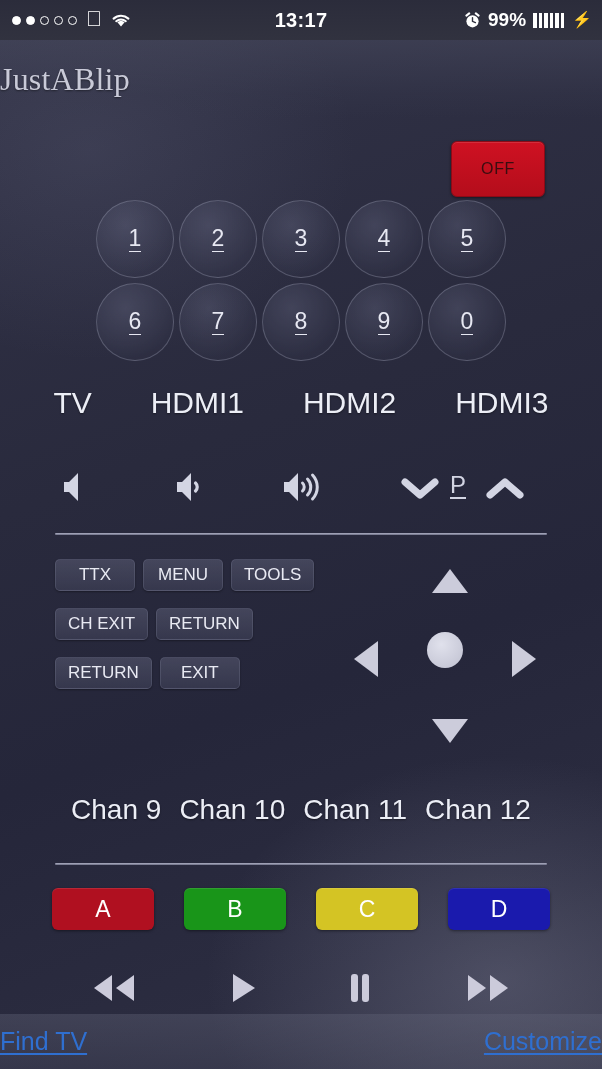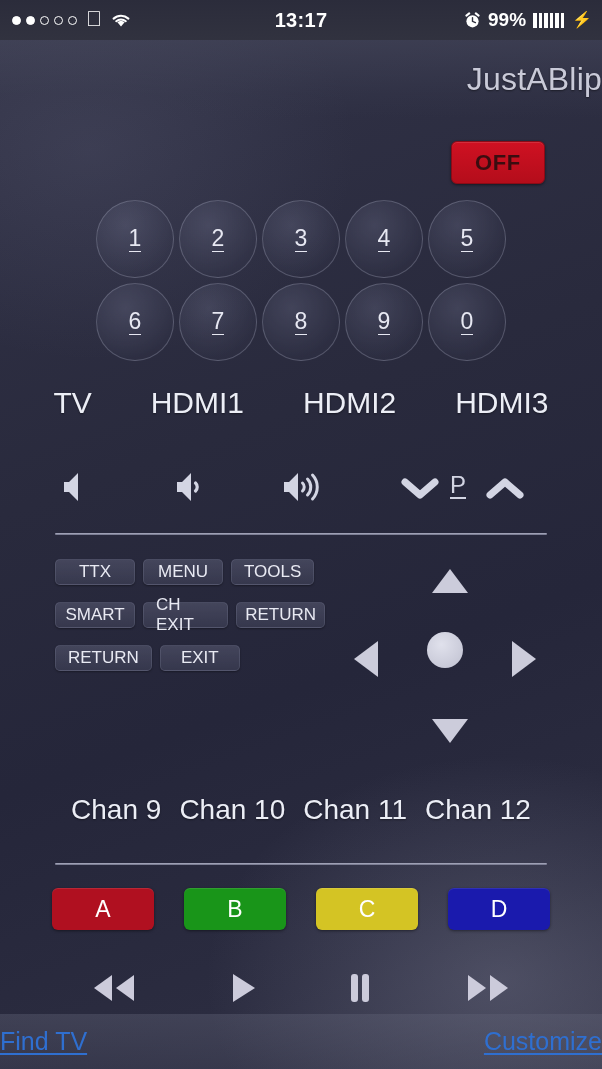--- a/index.html
+++ b/index.html
@@ -43,37 +43,38 @@
   .sb-right { position: absolute; right: 10px; display: flex; align-items: center; gap: 7px; }
   .alarm { width: 17px; height: 17px; }
   .batt-pct { font-size: 19px; font-weight: bold; }
   .battbars { display: flex; align-items: center; gap: 2px; }
   .bb { width: 3.5px; height: 15px; background: #ffffff; }
   .bolt { font-size: 16px; margin-left: 1px; color:#fff; line-height:1; }
 
   
   .titlebar {
     position: absolute; top: 40px; left: 0; width: 602px; height: 78px;
-    display: flex; align-items: center; justify-content: flex-end;
+    display: flex; align-items: center; justify-content: flex-start;
     background: linear-gradient(180deg, rgba(70,72,92,0.55) 0%, rgba(57,59,79,0.25) 70%, rgba(50,52,70,0) 100%);
+    font-family: Liberation Serif, serif;
   }
   .title {
     font-size: 32px; color: #c9cad8; letter-spacing: .2px;
     text-shadow: 0 1px 2px rgba(0,0,0,0.45);
   }
 
   
   .off-btn {
     position: absolute; top: 141px; left: 451px;
-    width: 94px; height: 43px;
+    width: 94px; height: 56px;
     background: linear-gradient(180deg,#cf1122 0%, #b40d1b 100%);
     border: 1px solid #8c0a16;
     border-radius: 6px;
     display: flex; align-items: center; justify-content: center;
-    font-size: 22px; font-weight: bold; color: #3a0d10;
+    font-size: 16px; font-weight: normal; color: #3a0d10;
     box-shadow: 0 1px 3px rgba(0,0,0,0.5), inset 0 1px 0 rgba(255,255,255,0.12);
     letter-spacing: .6px;
   }
 
   
   .keypad { position: absolute; top: 200px; left: 0; width: 602px; }
   .kp-row { display: flex; justify-content: center; gap: 5px; margin-bottom: 5px; }
   .key {
     width: 78px; height: 78px; border-radius: 50%;
     border: 1px solid rgba(175,178,200,0.30);
@@ -107,21 +108,21 @@
     background: linear-gradient(180deg, #aeb0c4 0%, #6c6e85 100%);
     border-radius: 1px;
   }
   .div1 { top: 533px; }
   .div2 { top: 863px; }
 
   
   .fnpad { position: absolute; top: 559px; left: 55px; width: 270px; }
   .fn-row { display: flex; gap: 8px; margin-bottom: 17px; }
   .fn {
-    height: 26px; padding: 5px 12px; min-width: 80px;
+    height: 32px; padding: 5px 12px; min-width: 80px;
     background: linear-gradient(180deg, rgba(92,94,118,0.55) 0%, rgba(70,72,95,0.50) 100%);
     border: 1px solid rgba(150,153,178,0.20);
     border-radius: 5px;
     display: flex; align-items: center; justify-content: center;
     color: #e9eaf3; font-size: 17px;
     box-shadow: 0 1px 2px rgba(0,0,0,0.35);
   }
 
   
   .dpad { position: absolute; top: 559px; left: 340px; width: 225px; height: 200px; }
@@ -321,21 +322,20 @@
 
   <div class="divider div1"></div>
 
   <div class="fnpad">
     <div class="fn-row">
       <div class="fn">TTX</div>
       <div class="fn">MENU</div>
       <div class="fn">TOOLS</div>
     </div>
     <div class="fn-row">
-      <div class="fn">SMART</div>
       <div class="fn">CH EXIT</div>
       <div class="fn">RETURN</div>
     </div>
     <div class="fn-row">
       <div class="fn">RETURN</div>
       <div class="fn">EXIT</div>
     </div>
   </div>
 
   <div class="dpad">

